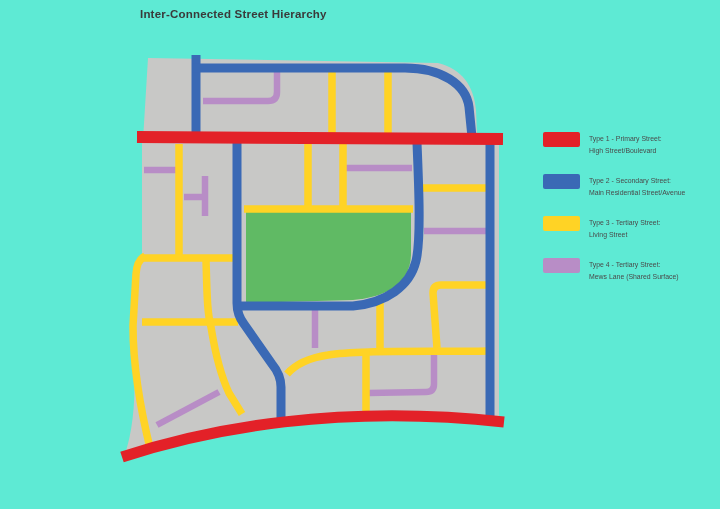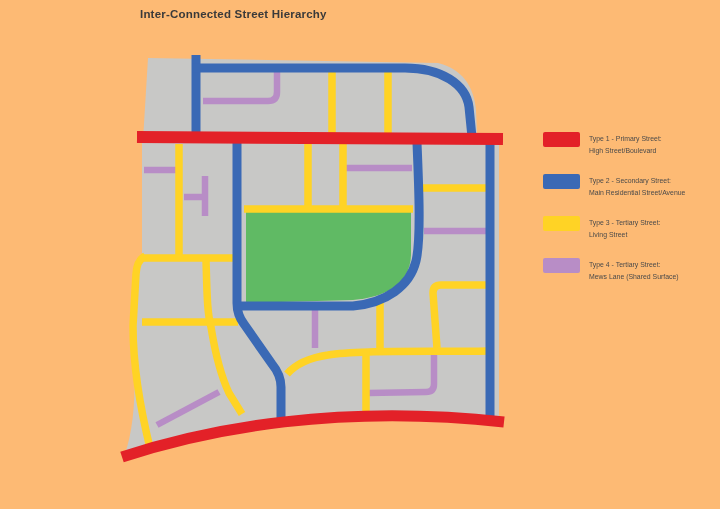--- a/index.html
+++ b/index.html
@@ -1,16 +1,16 @@
 <!DOCTYPE html>
 <html><head>
 <meta charset="utf-8">
 <style>
   html,body{margin:0;padding:0;background:#ffffff;}
-  .page{position:relative;width:720px;height:509px;background:#fdba74;overflow:hidden;
+  .page{position:relative;width:720px;height:509px;background:#5eead4;overflow:hidden;
         font-family:"Liberation Sans", sans-serif;}
   .title{position:absolute;left:140px;top:8px;font-size:11.5px;font-weight:700;
          color:#3a3a3a;letter-spacing:.2px;}
   .map-svg{position:absolute;left:0;top:0;}
   .legend{position:absolute;left:543px;top:132px;width:170px;}
   .legend-item{position:relative;margin-bottom:18px;display:flex;align-items:flex-start;}
   .swatch{display:inline-block;width:37px;height:15px;border-radius:2px;flex:0 0 auto;}
   .legend-text{margin-left:9px;font-size:6.9px;line-height:11.5px;color:#4a4a4a;
                white-space:nowrap;padding-top:1px;}
   .legend-text span{display:block;}

